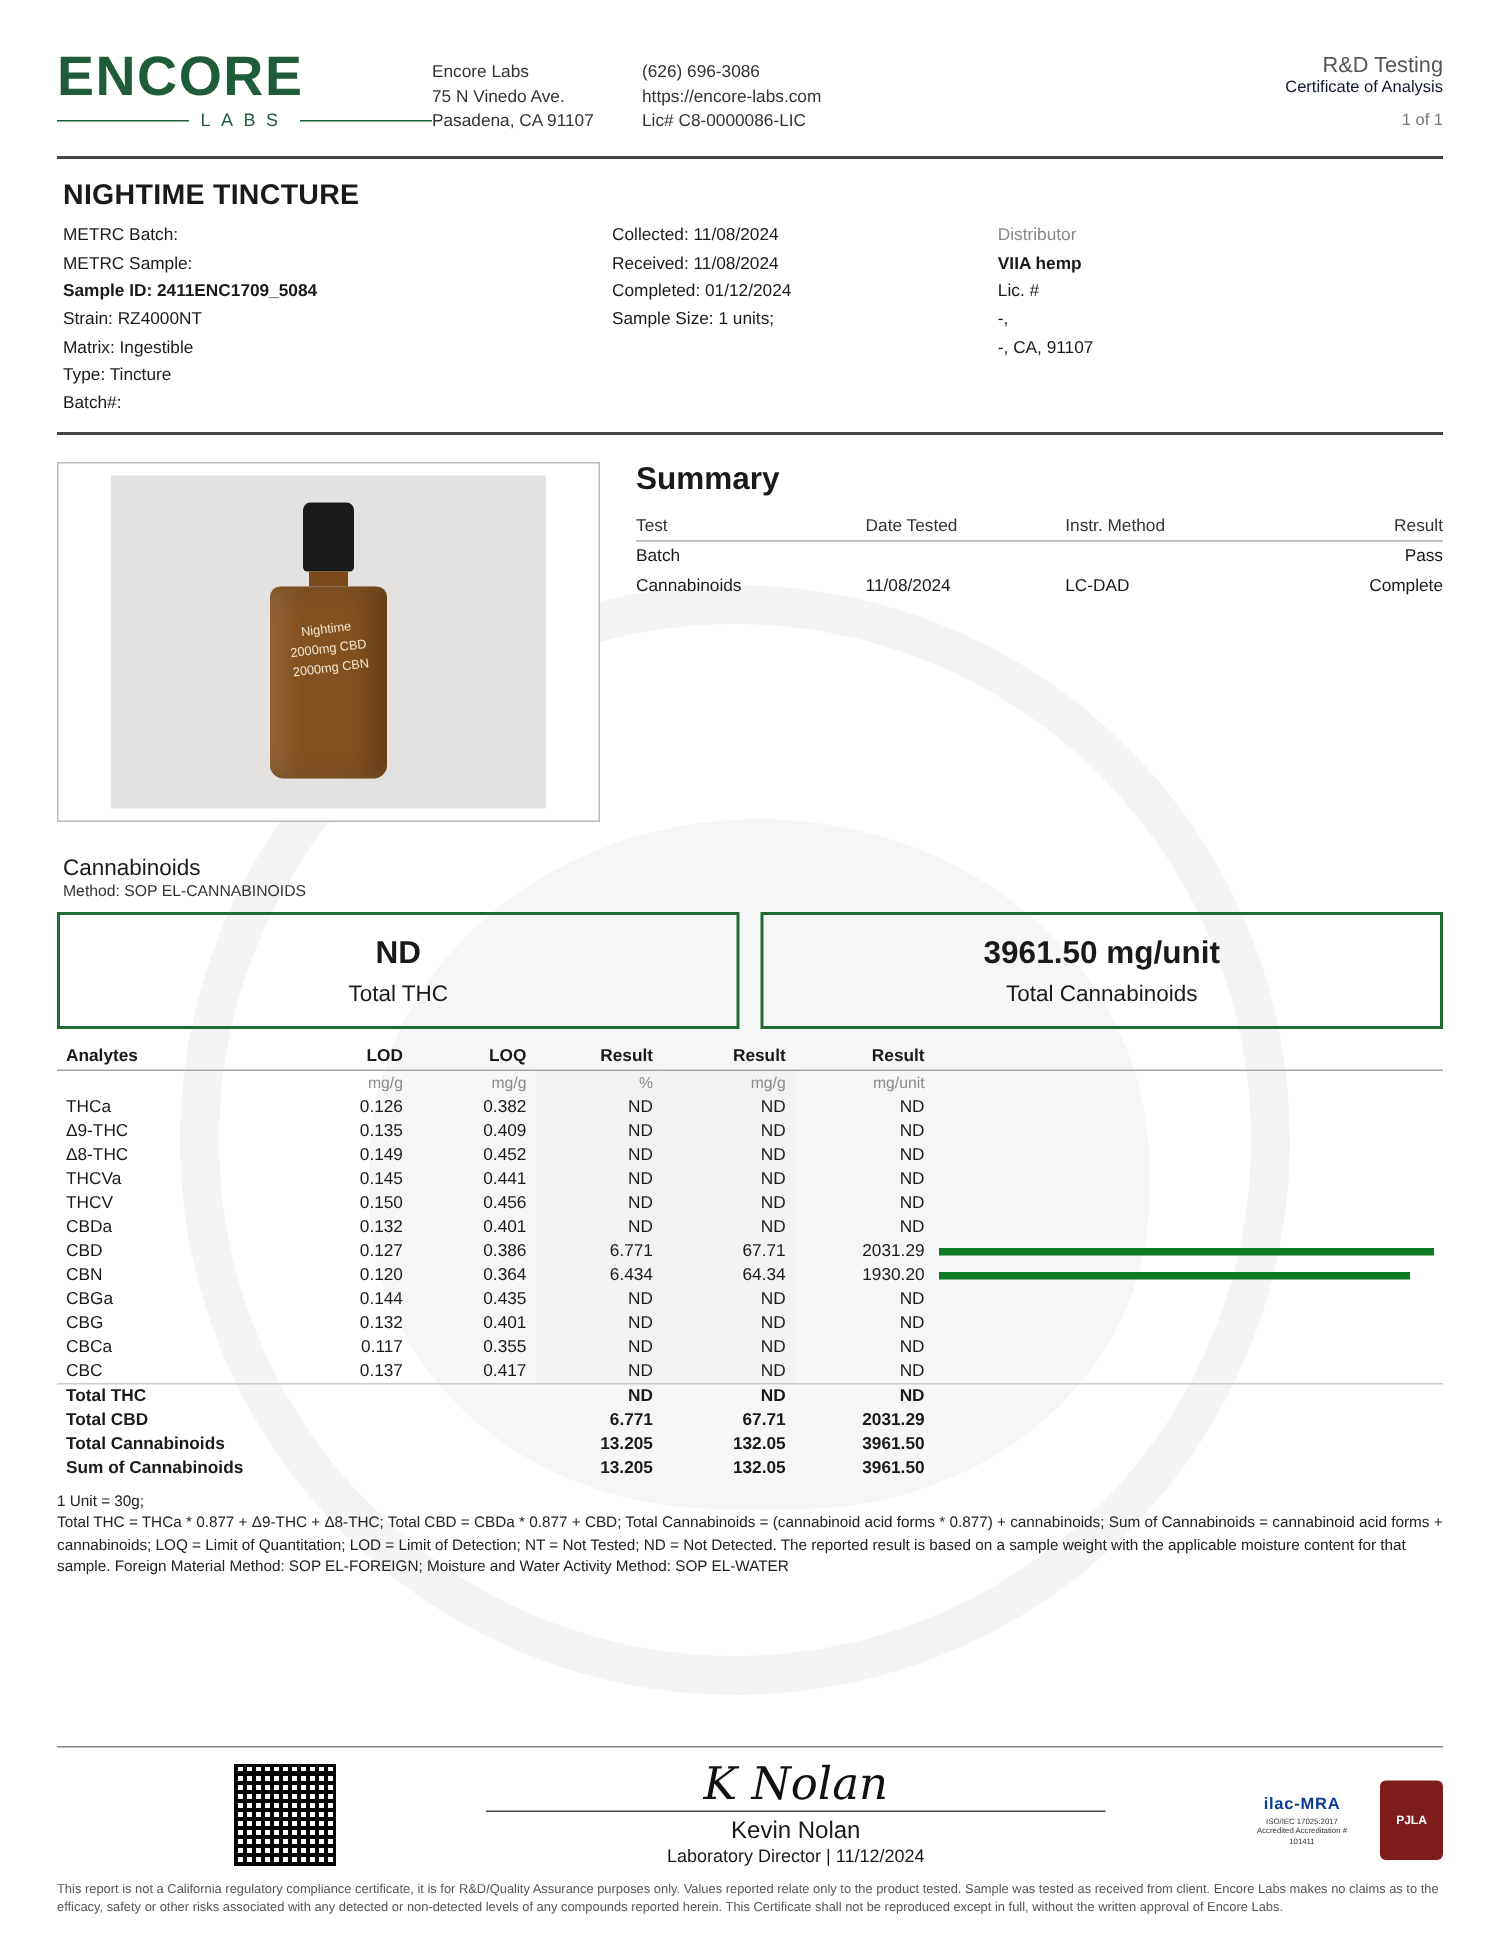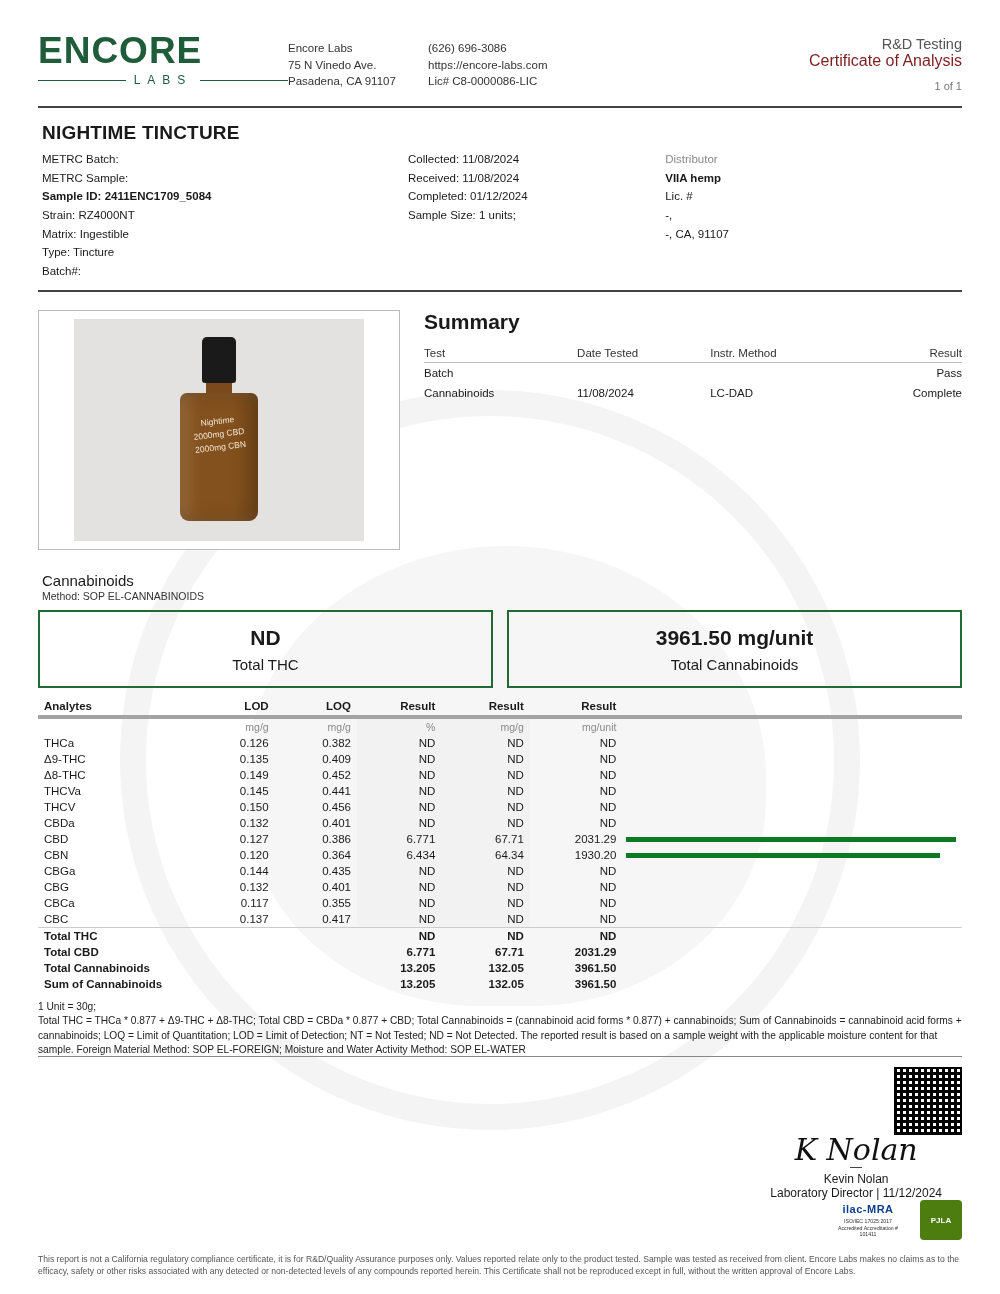--- a/index.html
+++ b/index.html
@@ -39,21 +39,21 @@
     color:#1f5c3a; font-family:"Liberation Sans", sans-serif;
     line-height:1;
   }
   .logo-sub { display:flex; align-items:center; margin-top:4px; }
   .logo-sub .line { flex:1; height:1px; background:#1f5c3a; }
   .logo-sub .labs { font-size:12px; letter-spacing:7px; color:#1f5c3a; padding:0 8px; }
   .addr { font-size:11.5px; color:#333; line-height:1.45; padding-top:14px; width:140px; }
   .contact { font-size:11.5px; color:#333; line-height:1.45; padding-top:14px; width:240px; }
   .hdr-right { margin-left:auto; text-align:right; padding-top:10px; }
   .hdr-right .t1 { font-size:14.5px; color:#555; }
-  .hdr-right .t2 { font-size:16px; color:#7f1d1d; }
+  .hdr-right .t2 { font-size:11px; color:#0f172a; }
   .hdr-right .t3 { font-size:11px; color:#777; margin-top:10px; }
 
   .rule { height:2px; background:#444; margin-top:14px; }
 
   
   .sample-title { font-size:19px; font-weight:bold; margin:14px 0 6px 4px; letter-spacing:.2px;}
   .sample-grid { display:flex; font-size:11.5px; line-height:1.62; padding-left:4px; }
   .col-a { width:370px; }
   .col-b { width:260px; }
   .col-c { width:300px; }
@@ -91,52 +91,52 @@
 
   .boxes { display:flex; gap:14px; }
   .box { flex:1; border:2px solid #1f6b33; height:78px; display:flex; flex-direction:column;
          align-items:center; justify-content:center; }
   .box .v { font-size:21px; font-weight:bold; }
   .box .l { font-size:15px; margin-top:6px; }
 
   
   table.an { width:100%; border-collapse:collapse; font-size:11.5px; margin-top:10px; }
   table.an th { font-size:11.5px; font-weight:bold; text-align:right; padding:2px 6px 3px 6px;
-                border-bottom:4px solid #a3a3a3; }
+                border-bottom:1px solid #a3a3a3; }
   table.an th.left { text-align:left; }
   table.an td { padding:2px 6px; text-align:right; }
   table.an td.left { text-align:left; }
   .units td { color:#8a8a8a; font-size:10.5px; padding-bottom:1px;}
   .shade { background:#f2f2f2; }
   tr.total td { font-weight:bold; }
   tr.first-total td { border-top:1px solid #ccc; }
   .bar-cell { width:330px; padding-left:4px !important; }
   .bar { height:5px; background:#0b7a22; display:block; }
 
   .footnote { font-size:10.2px; line-height:1.38; margin-top:8px; color:#222; }
 
   
   .bottom { position:absolute; left:38px; right:38px; bottom:16px; }
   .bottom .rule2 { height:1px; background:#888; margin-bottom:10px; }
-  .sign-row { display:flex; align-items:flex-end;flex-direction:column; }
+  .sign-row { display:flex; align-items:flex-end; }
   .qr { width:68px; height:68px; margin-left:118px;
         background:
           repeating-linear-gradient(90deg,#000 0 3px,#fff 3px 6px),
           repeating-linear-gradient(0deg,#000 0 3px,#fff 3px 6px);
         background-blend-mode:multiply; }
   .sig-wrap { flex:1; text-align:center; padding:0 20px; }
   .sig { font-family:"DejaVu Serif", serif; font-size:30px; font-style:italic; color:#111; line-height:1; }
   .sig-line { border-top:1px solid #444; margin:2px 80px 4px 80px; }
-  .sig-name { font-size:12px; }
+  .sig-name { font-size:16px; }
   .sig-role { font-size:12px; }
   .seals { display:flex; gap:21px; align-items:center; padding-bottom:4px;justify-content:center; }
   .seal1 { width:62px; text-align:center; }
   .seal1 .logo { font-size:11px; font-weight:bold; color:#0b3d91; letter-spacing:.5px;}
   .seal1 .cap2 { font-size:5.2px; color:#333; line-height:1.25; margin-top:3px;}
-  .seal2 { width:42px; height:40px; background:#4d7c0f; border-radius:4px; position:relative;
+  .seal2 { width:42px; height:53px; background:#7f1d1d; border-radius:4px; position:relative;
            display:flex;align-items:center;justify-content:center;color:#fff;font-size:8px;font-weight:bold;}
   .disc { font-size:8.6px; color:#555; line-height:1.38; margin-top:10px; }
 </style>
 </head>
 <body>
 
 <div class="page">
   <div class="watermark"></div>
 
   <div class="content">

